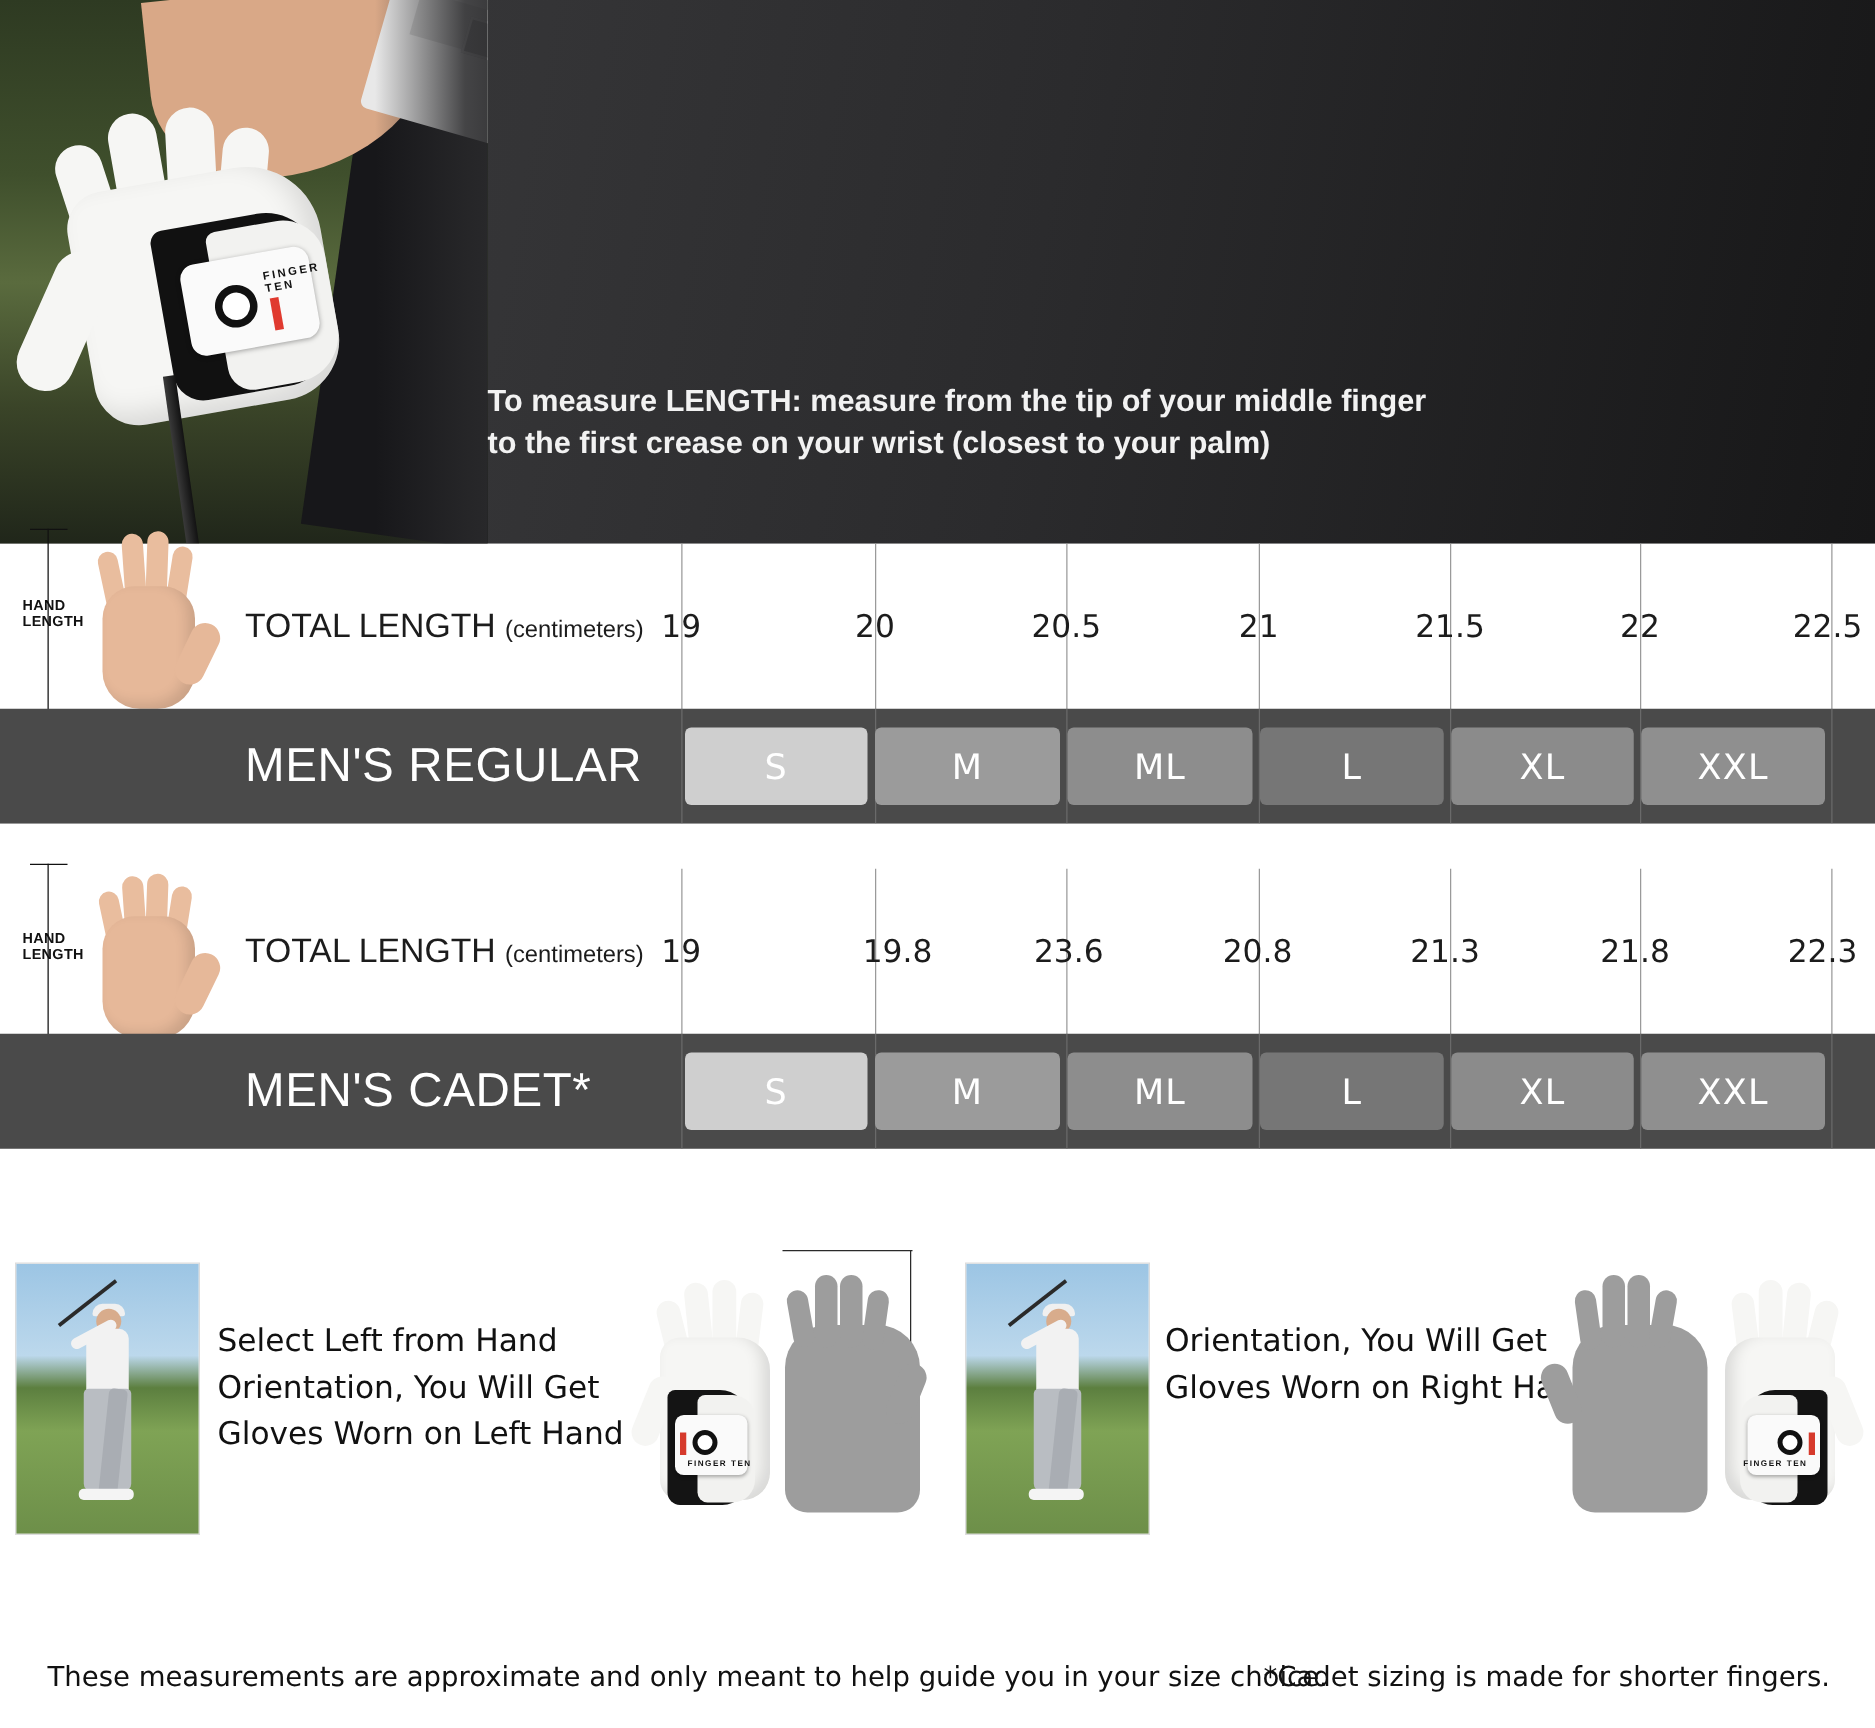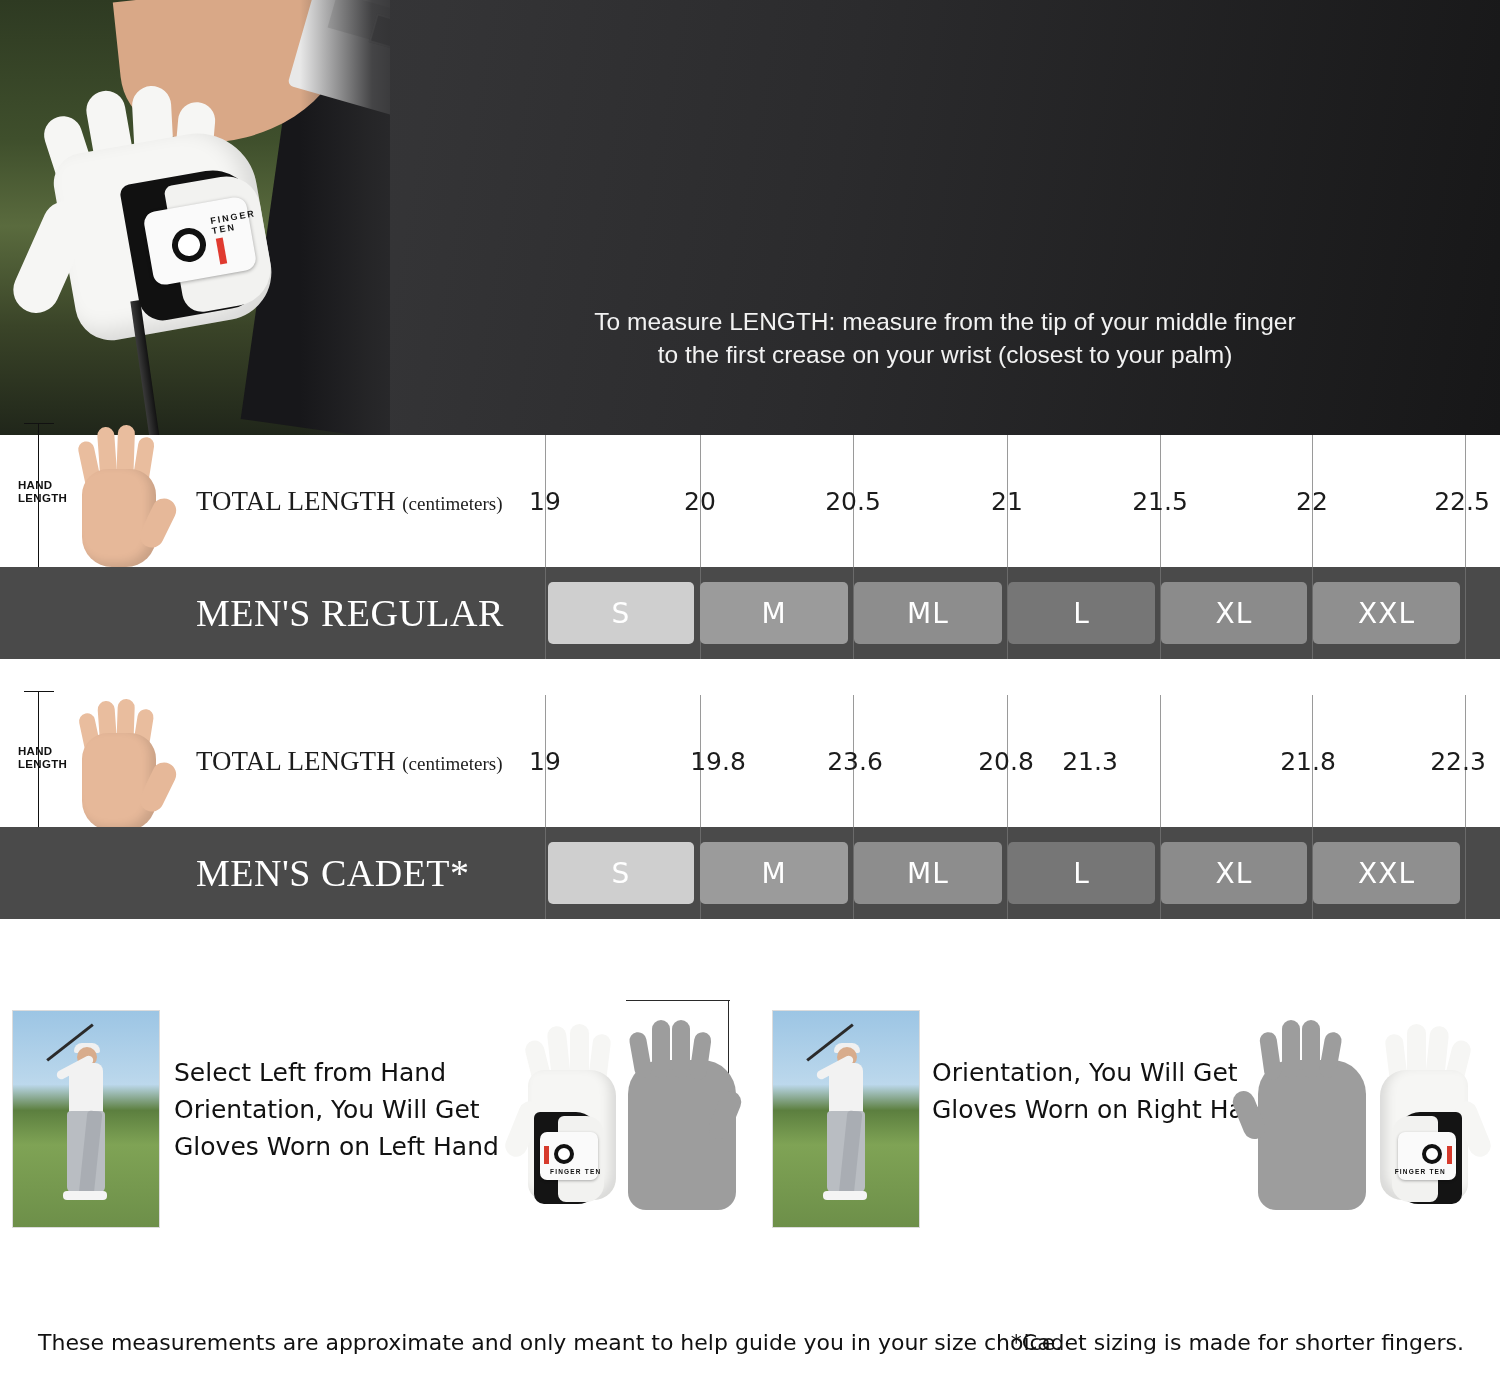--- a/index.html
+++ b/index.html
@@ -103,36 +103,36 @@
     transform: rotate(-8deg);
   }
 
   .hero-text { position: absolute; left: 390px; top: 0; width: 1110px; height: 435px; }
   .hero-title {
     position: absolute; width: 100%; top: 218px; text-align: center;
     color: #ffffff; font-size: 55px; letter-spacing: 1px; font-weight: 500;
     font-family: "DejaVu Sans", sans-serif;
   }
   .hero-sub {
-    position: absolute; width: 100%; top: 305px; text-align: center;
-    color: #f2f2f2; font-size: 24.5px; line-height: 33px; font-weight: 400;
+    position: absolute; width: 100%; top: 305px; text-align: left;
+    color: #f2f2f2; font-size: 24.5px; line-height: 33px; font-weight: 700;
   }
 
   
   .chart-zone { position: relative; width: 1500px; }
 
   .band { position: relative; width: 1500px; }
   .band.light { background: #ffffff; height: 132px; }
   .band.dark  { background: #4a4a4a; height: 92px; }
   .band.gap   { background: #ffffff; height: 36px; }
 
   .row-label {
     position: absolute; left: 196px; top: 50%; transform: translateY(-50%);
     font-size: 27px; color: #1c1c1c; white-space: nowrap; font-weight: 500;
-    font-family: Liberation Serif, serif;
+    font-family: Liberation Sans, sans-serif;
   }
   .row-label .unit { font-size: 19px; font-weight: 400; }
   .band.dark .row-label { color: #ffffff; font-size: 38px; letter-spacing: .5px; }
 
   .ticks { position: absolute; left: 0; top: 0; width: 1500px; height: 100%; }
   .tickline {
     position: absolute; top: 0; width: 1px; height: 100%;
     background: #9a9a9a;
   }
   .tickval {
@@ -356,21 +356,21 @@
 
     <div class="row-label">
       <span>TOTAL LENGTH</span>
       <span class="unit">(centimeters)</span>
     </div>
 
     <div class="tickval" style="left:545px">19</div>
     <div class="tickval" style="left:718px">19.8</div>
     <div class="tickval" style="left:855px">23.6</div>
     <div class="tickval" style="left:1006px">20.8</div>
-    <div class="tickval" style="left:1090px">21.3</div>
+    <div class="tickval" style="left:1156px">21.3</div>
     <div class="tickval" style="left:1308px">21.8</div>
     <div class="tickval" style="left:1458px">22.3</div>
   </div>
 
   <div class="band dark">
     <div class="ticks">
       <div class="tickline" style="left:545px; background:#6a6a6a"></div>
       <div class="tickline" style="left:700px; background:#6a6a6a"></div>
       <div class="tickline" style="left:853px; background:#6a6a6a"></div>
       <div class="tickline" style="left:1007px; background:#6a6a6a"></div>

